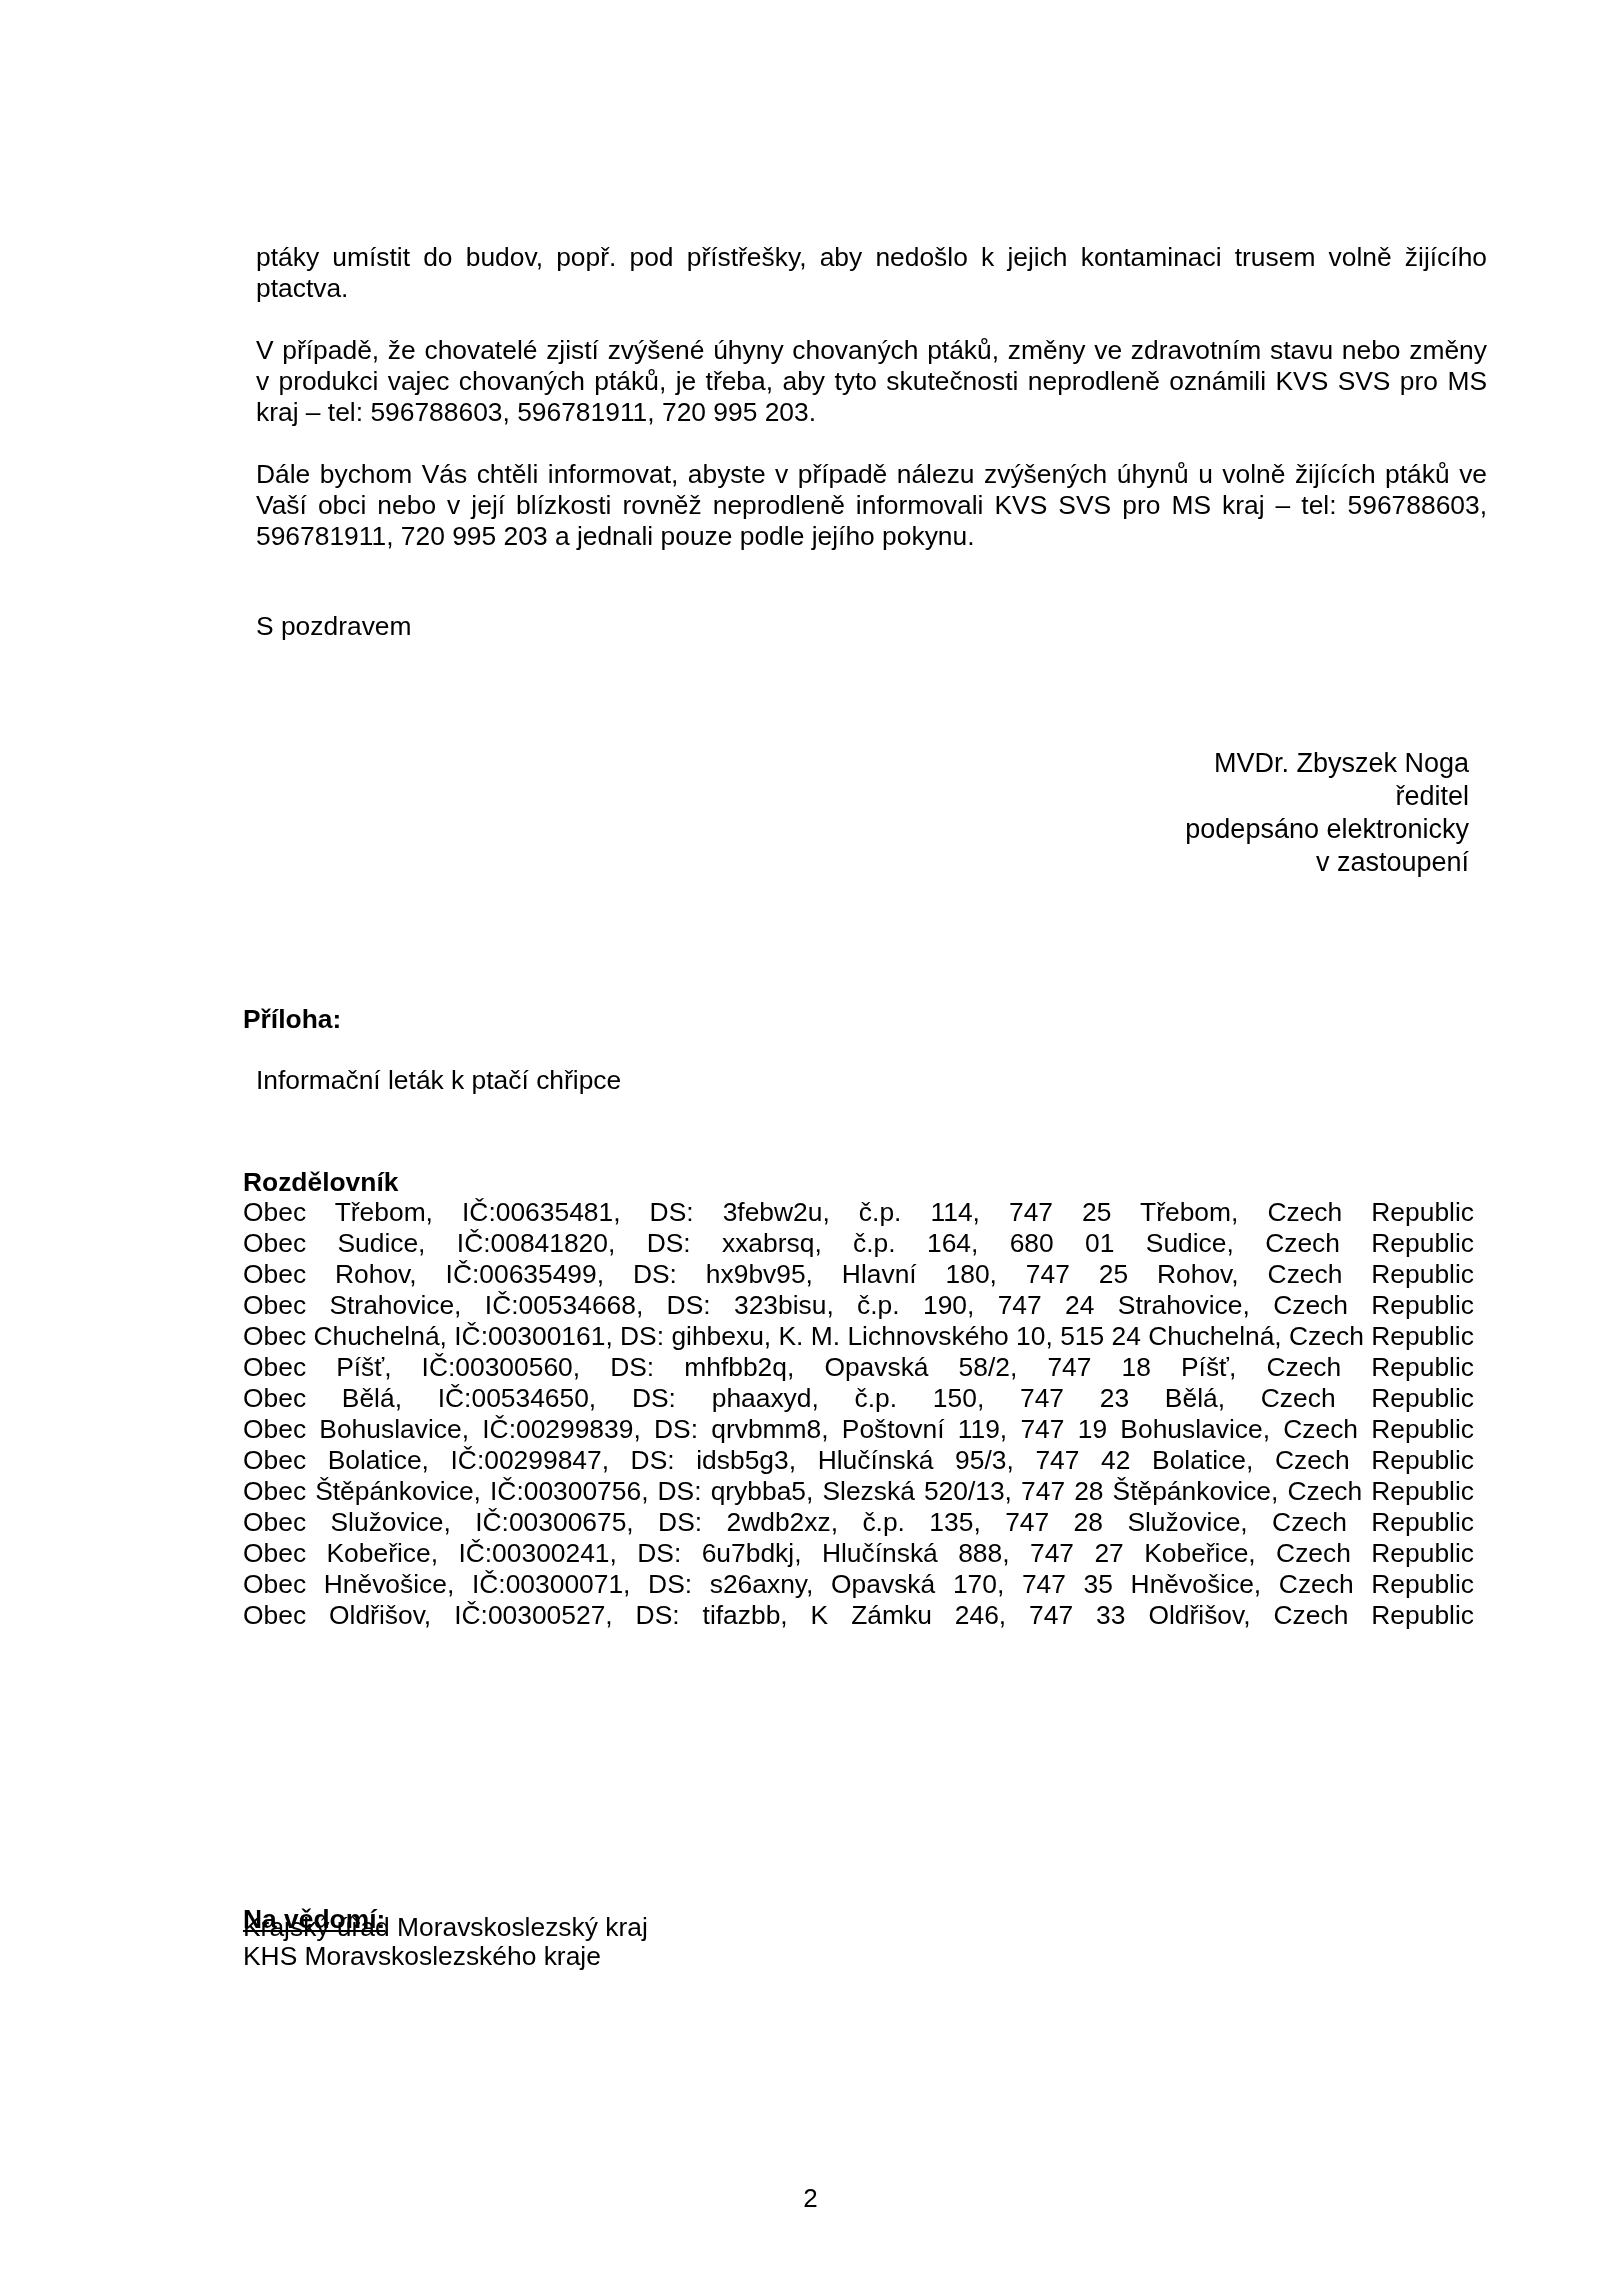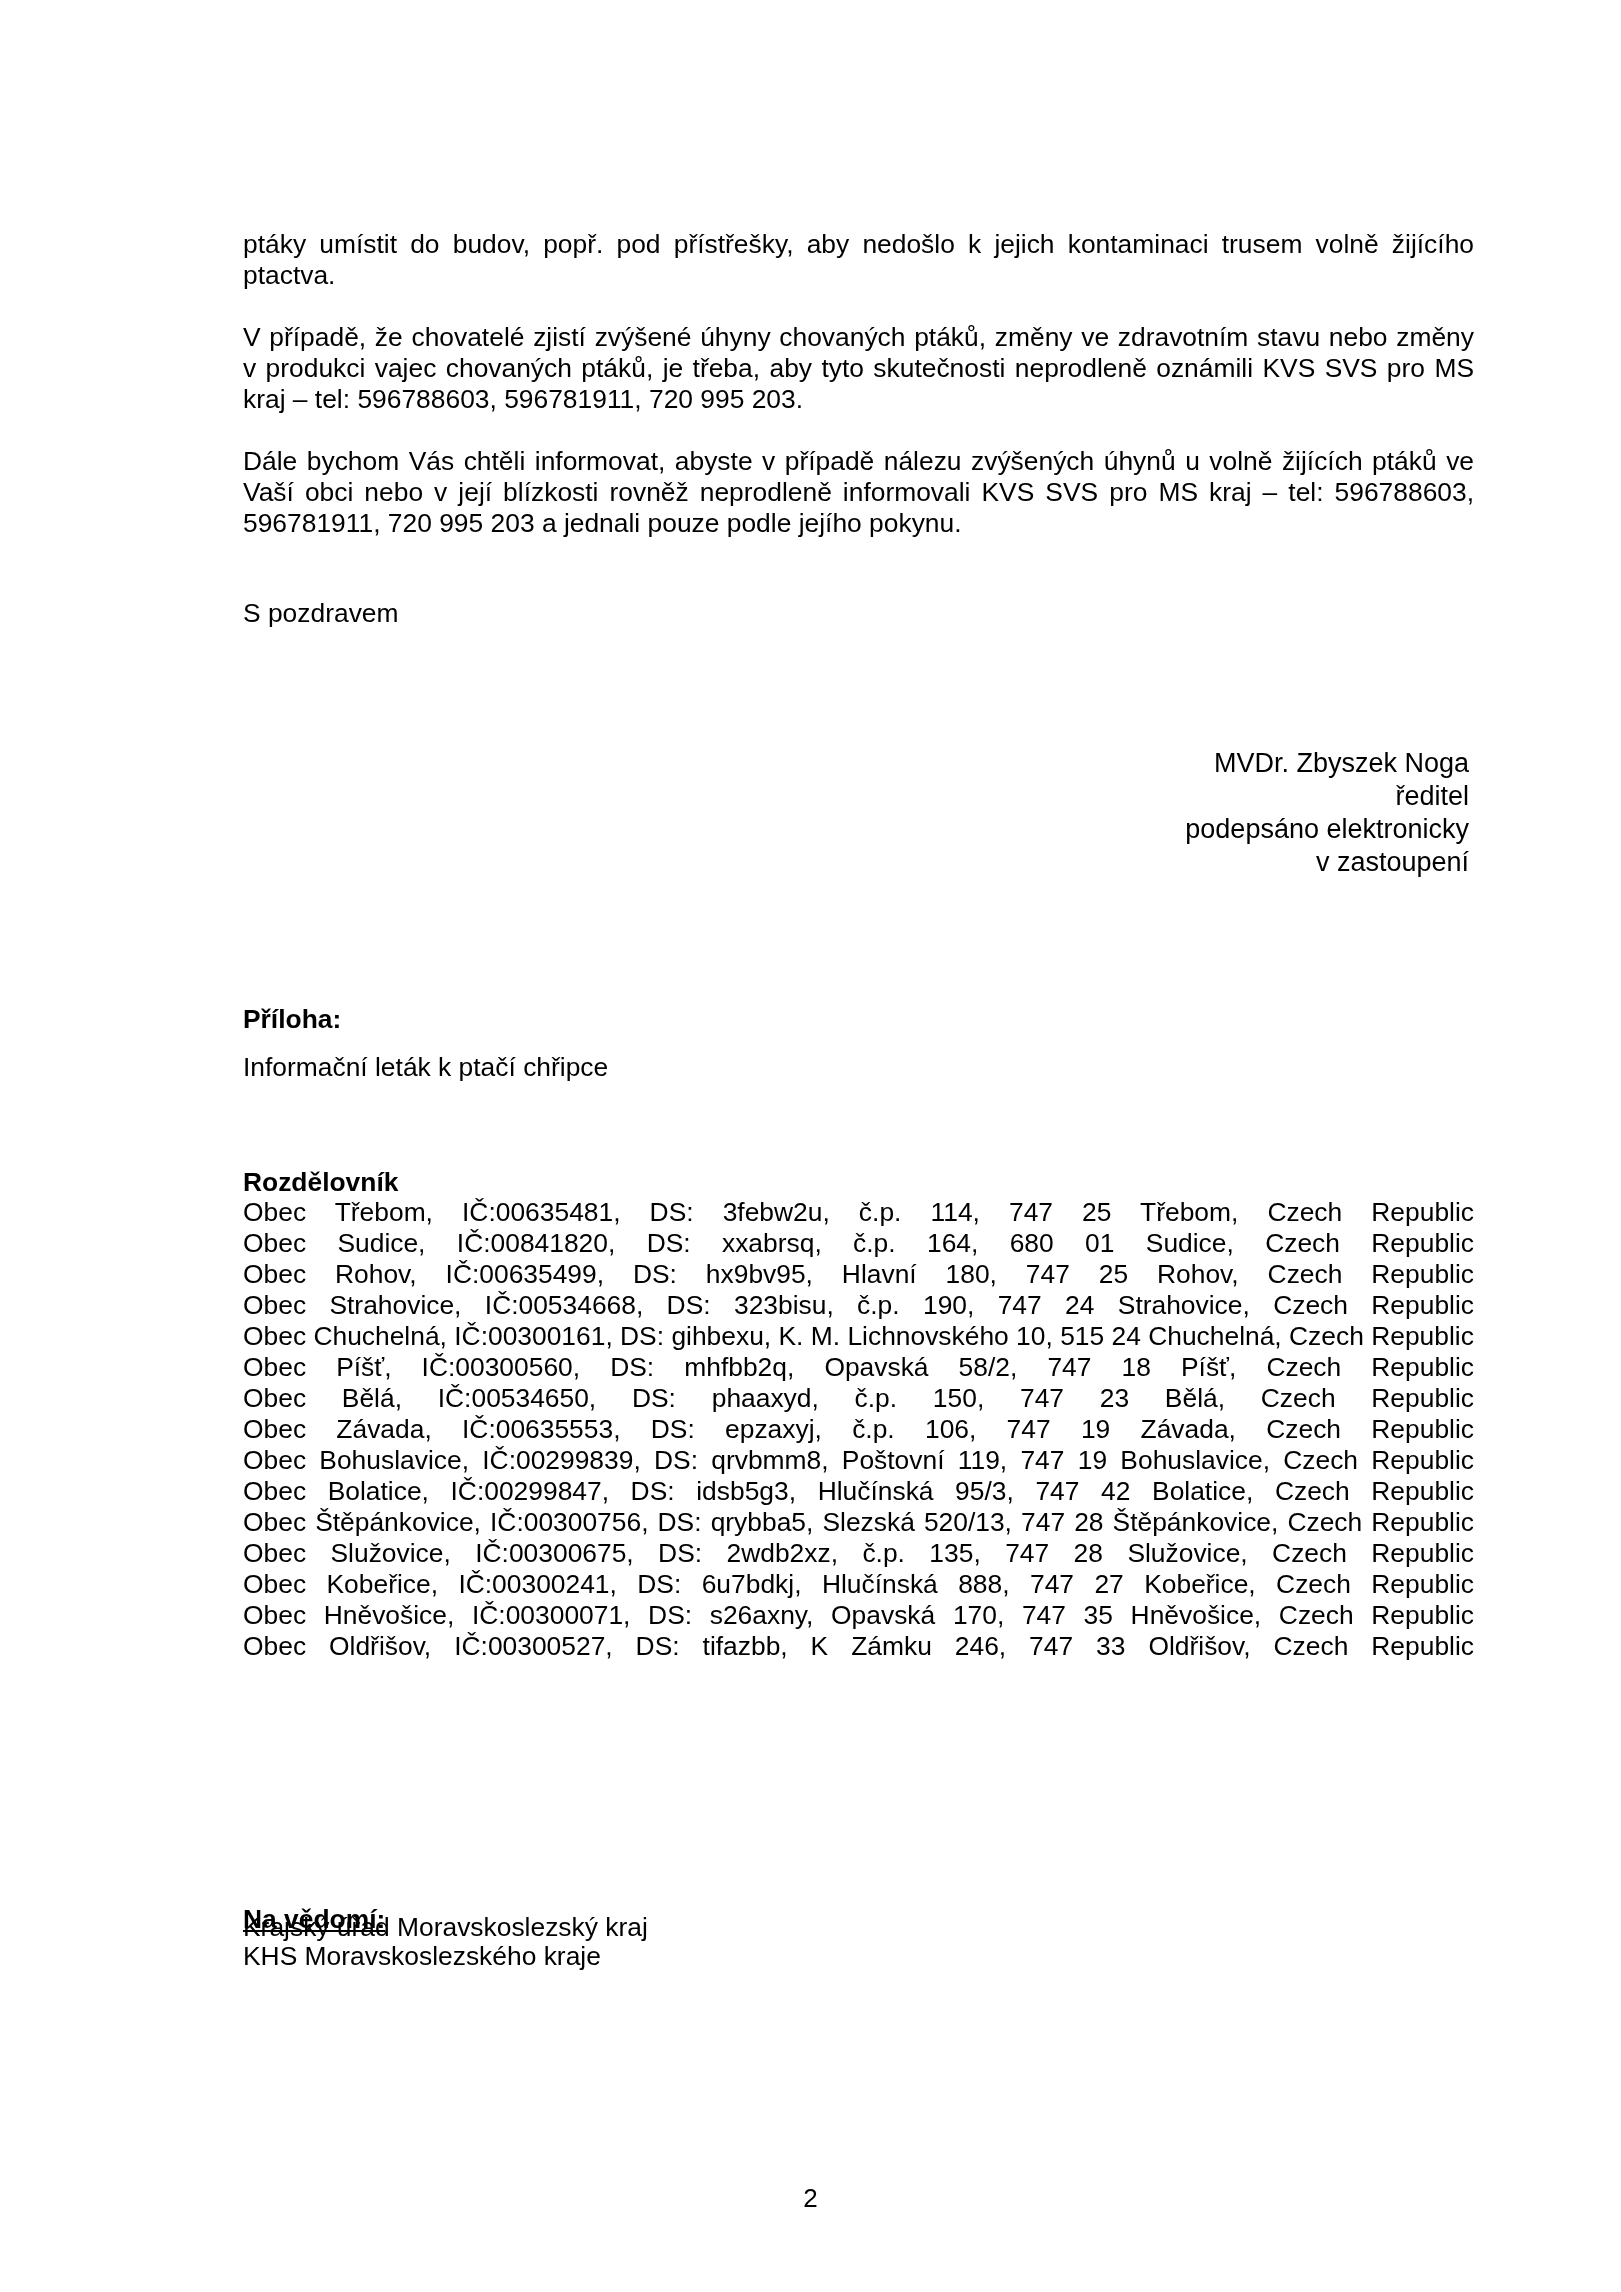--- a/index.html
+++ b/index.html
@@ -22,21 +22,21 @@
       left: 0; top: 0;
       width: 1621px;
       height: 2293px;
     }
     .block {
       position: absolute;
       left: 243px;
       width: 1231px;
     }
     .para {
-      margin: 0;
+      margin: 13px;
       text-align: justify;
     }
     .para-last-left {
       text-align-last: left;
     }
     #p1 { top: 229px; }
     #p2 { top: 322px; }
     #p3 { top: 446px; }
     #greeting { top: 598px; }
 
@@ -104,21 +104,20 @@
 
   <div class="block" id="distrib">
     <div class="heading">Rozdělovník</div>
     <div class="dist-line">Obec Třebom, IČ:00635481, DS: 3febw2u, č.p. 114, 747 25 Třebom, Czech Republic</div>
     <div class="dist-line">Obec Sudice, IČ:00841820, DS: xxabrsq, č.p. 164, 680 01 Sudice, Czech Republic</div>
     <div class="dist-line">Obec Rohov, IČ:00635499, DS: hx9bv95, Hlavní 180, 747 25 Rohov, Czech Republic</div>
     <div class="dist-line">Obec Strahovice, IČ:00534668, DS: 323bisu, č.p. 190, 747 24 Strahovice, Czech Republic</div>
     <div class="dist-line wrap-last">Obec Chuchelná, IČ:00300161, DS: gihbexu, K. M. Lichnovského 10, 515 24 Chuchelná, Czech Republic</div>
     <div class="dist-line">Obec Píšť, IČ:00300560, DS: mhfbb2q, Opavská 58/2, 747 18 Píšť, Czech Republic</div>
     <div class="dist-line">Obec Bělá, IČ:00534650, DS: phaaxyd, č.p. 150, 747 23 Bělá, Czech Republic</div>
-    <div class="dist-line">Obec Závada, IČ:00635553, DS: epzaxyj, č.p. 106, 747 19 Závada, Czech Republic</div>
     <div class="dist-line">Obec Bohuslavice, IČ:00299839, DS: qrvbmm8, Poštovní 119, 747 19 Bohuslavice, Czech Republic</div>
     <div class="dist-line">Obec Bolatice, IČ:00299847, DS: idsb5g3, Hlučínská 95/3, 747 42 Bolatice, Czech Republic</div>
     <div class="dist-line">Obec Štěpánkovice, IČ:00300756, DS: qrybba5, Slezská 520/13, 747 28 Štěpánkovice, Czech Republic</div>
     <div class="dist-line">Obec Služovice, IČ:00300675, DS: 2wdb2xz, č.p. 135, 747 28 Služovice, Czech Republic</div>
     <div class="dist-line">Obec Kobeřice, IČ:00300241, DS: 6u7bdkj, Hlučínská 888, 747 27 Kobeřice, Czech Republic</div>
     <div class="dist-line">Obec Hněvošice, IČ:00300071, DS: s26axny, Opavská 170, 747 35 Hněvošice, Czech Republic</div>
     <div class="dist-line">Obec Oldřišov, IČ:00300527, DS: tifazbb, K Zámku 246, 747 33 Oldřišov, Czech Republic</div>
   </div>
 
   <p class="block heading" id="cc-heading">Na vědomí:</p>

